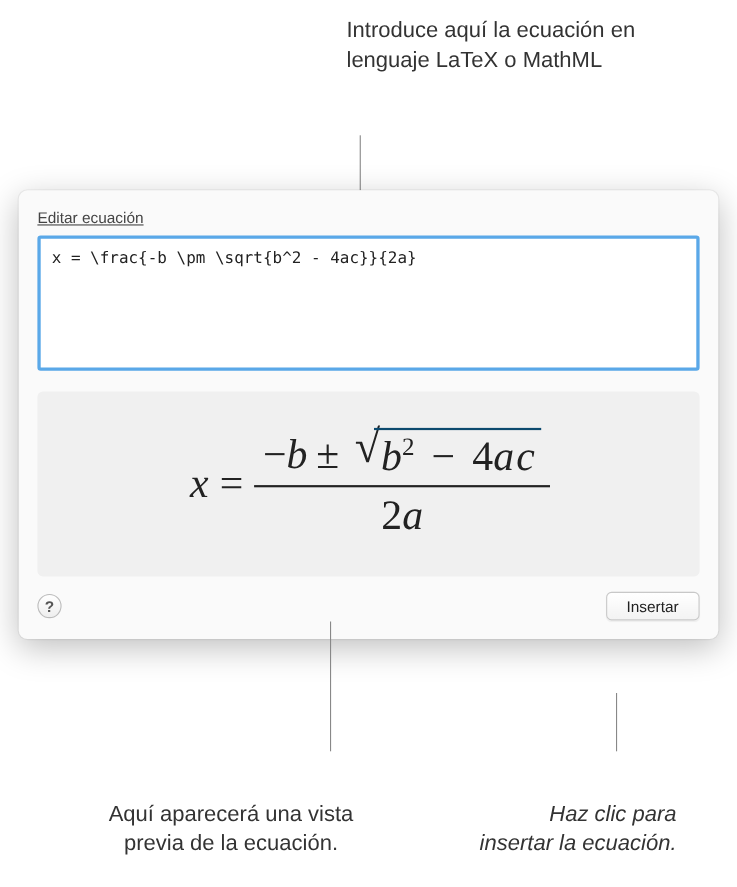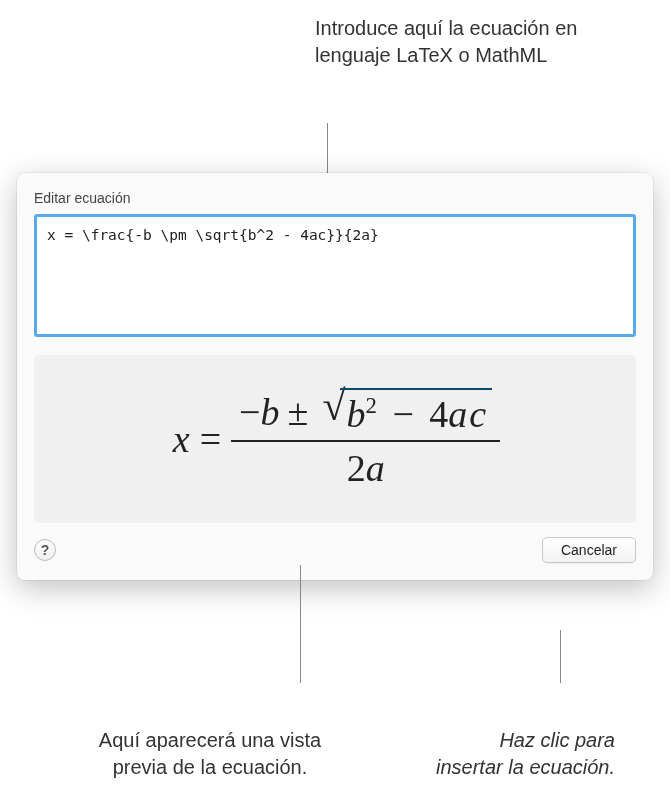--- a/index.html
+++ b/index.html
@@ -69,20 +69,21 @@
       width: 636px;
       background: #fafafa;
       border-radius: 8px;
       box-shadow: 0 8px 30px rgba(0,0,0,0.25), 0 0 0 1px rgba(0,0,0,0.05);
       padding: 17px;
     }
     .dialog-title {
       font-size: 14px;
       color: #444;
       margin-bottom: 8px;
+      text-decoration: underline;
     }
     .equation-input {
       width: 100%;
       height: 123px;
       background: #fff;
       border: 3px solid #5aa8e8;
       border-radius: 3px;
       padding: 8px 10px;
       font-family: Menlo, Monaco, Consolas, monospace;
       font-size: 14.5px;
@@ -227,21 +228,21 @@
         <span class="denominator">
           <span class="rm">2</span><span class="it">a</span>
         </span>
       </span>
     </div>
   </div>
 
   <div class="button-row">
     <div class="help-btn">?</div>
     <div class="spacer"></div>
-    <button class="btn">Cancelar</button>
+    <button class="btn">Insertar</button>
   </div>
 </div>
 
 <div class="callout-line-bl"></div>
 <div class="callout callout-bottom-left">Aquí aparecerá una vista previa de la ecuación.</div>
 
 <div class="callout-line-br"></div>
 <div class="callout callout-bottom-right">Haz clic para insertar la ecuación.</div>
 
 </body></html>

